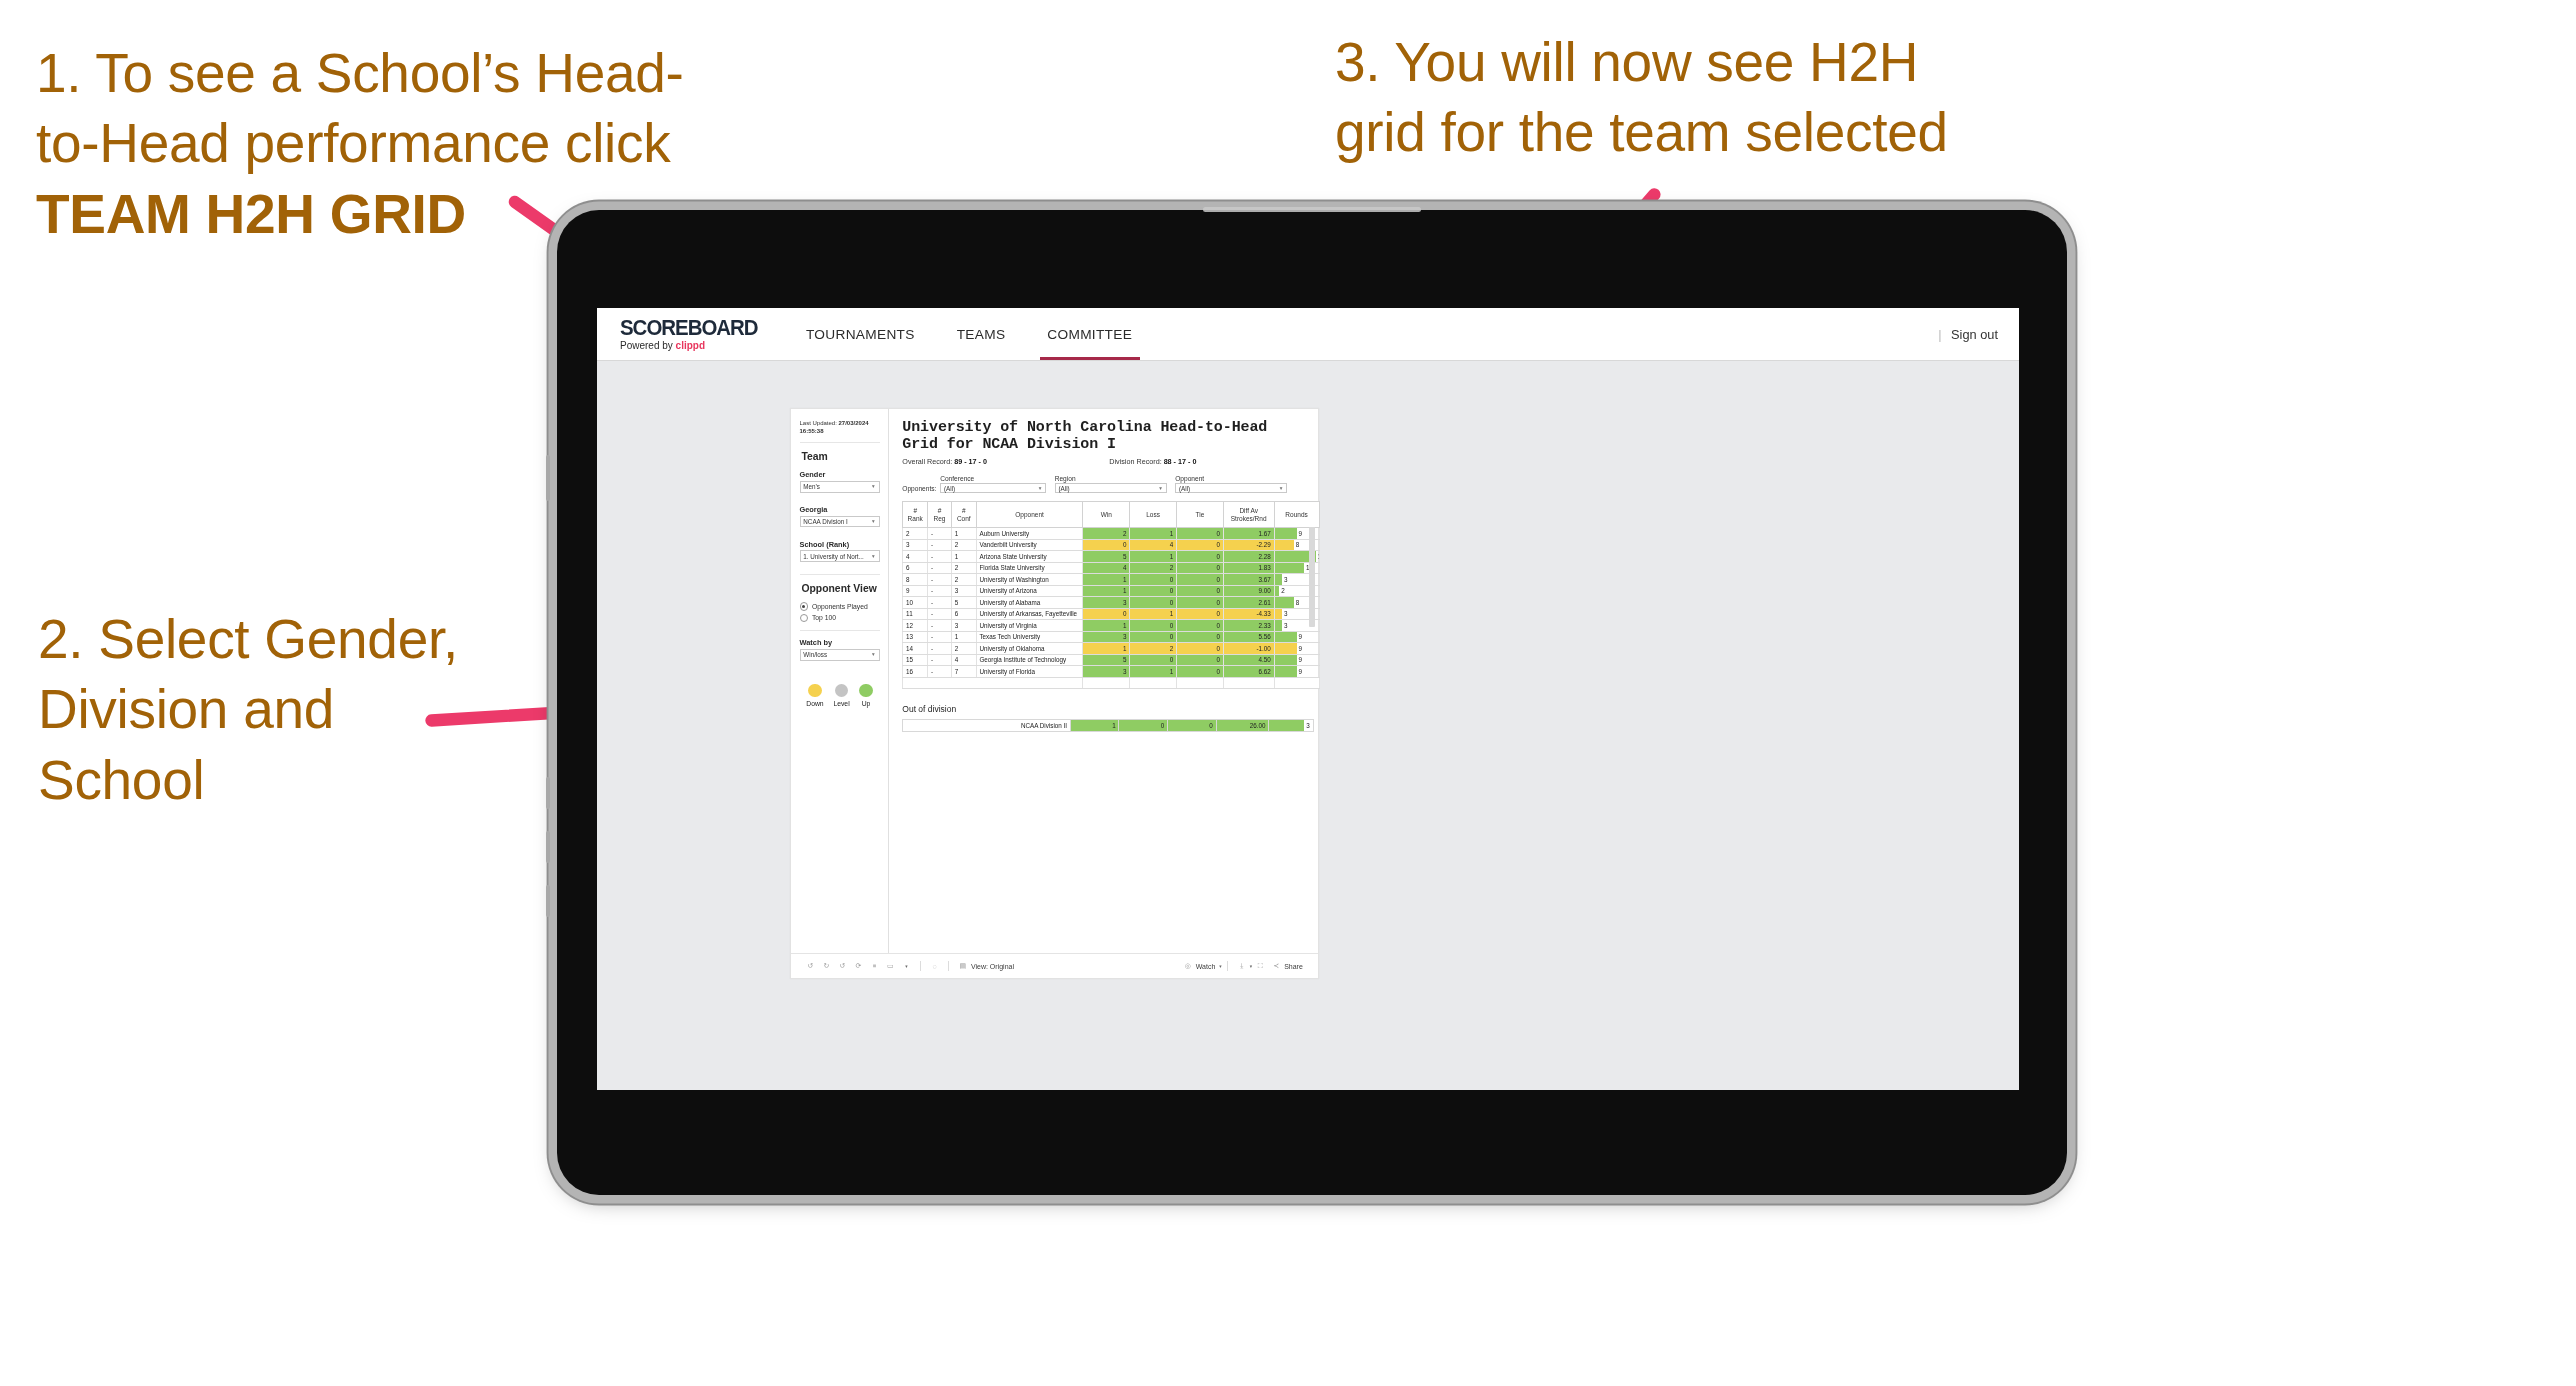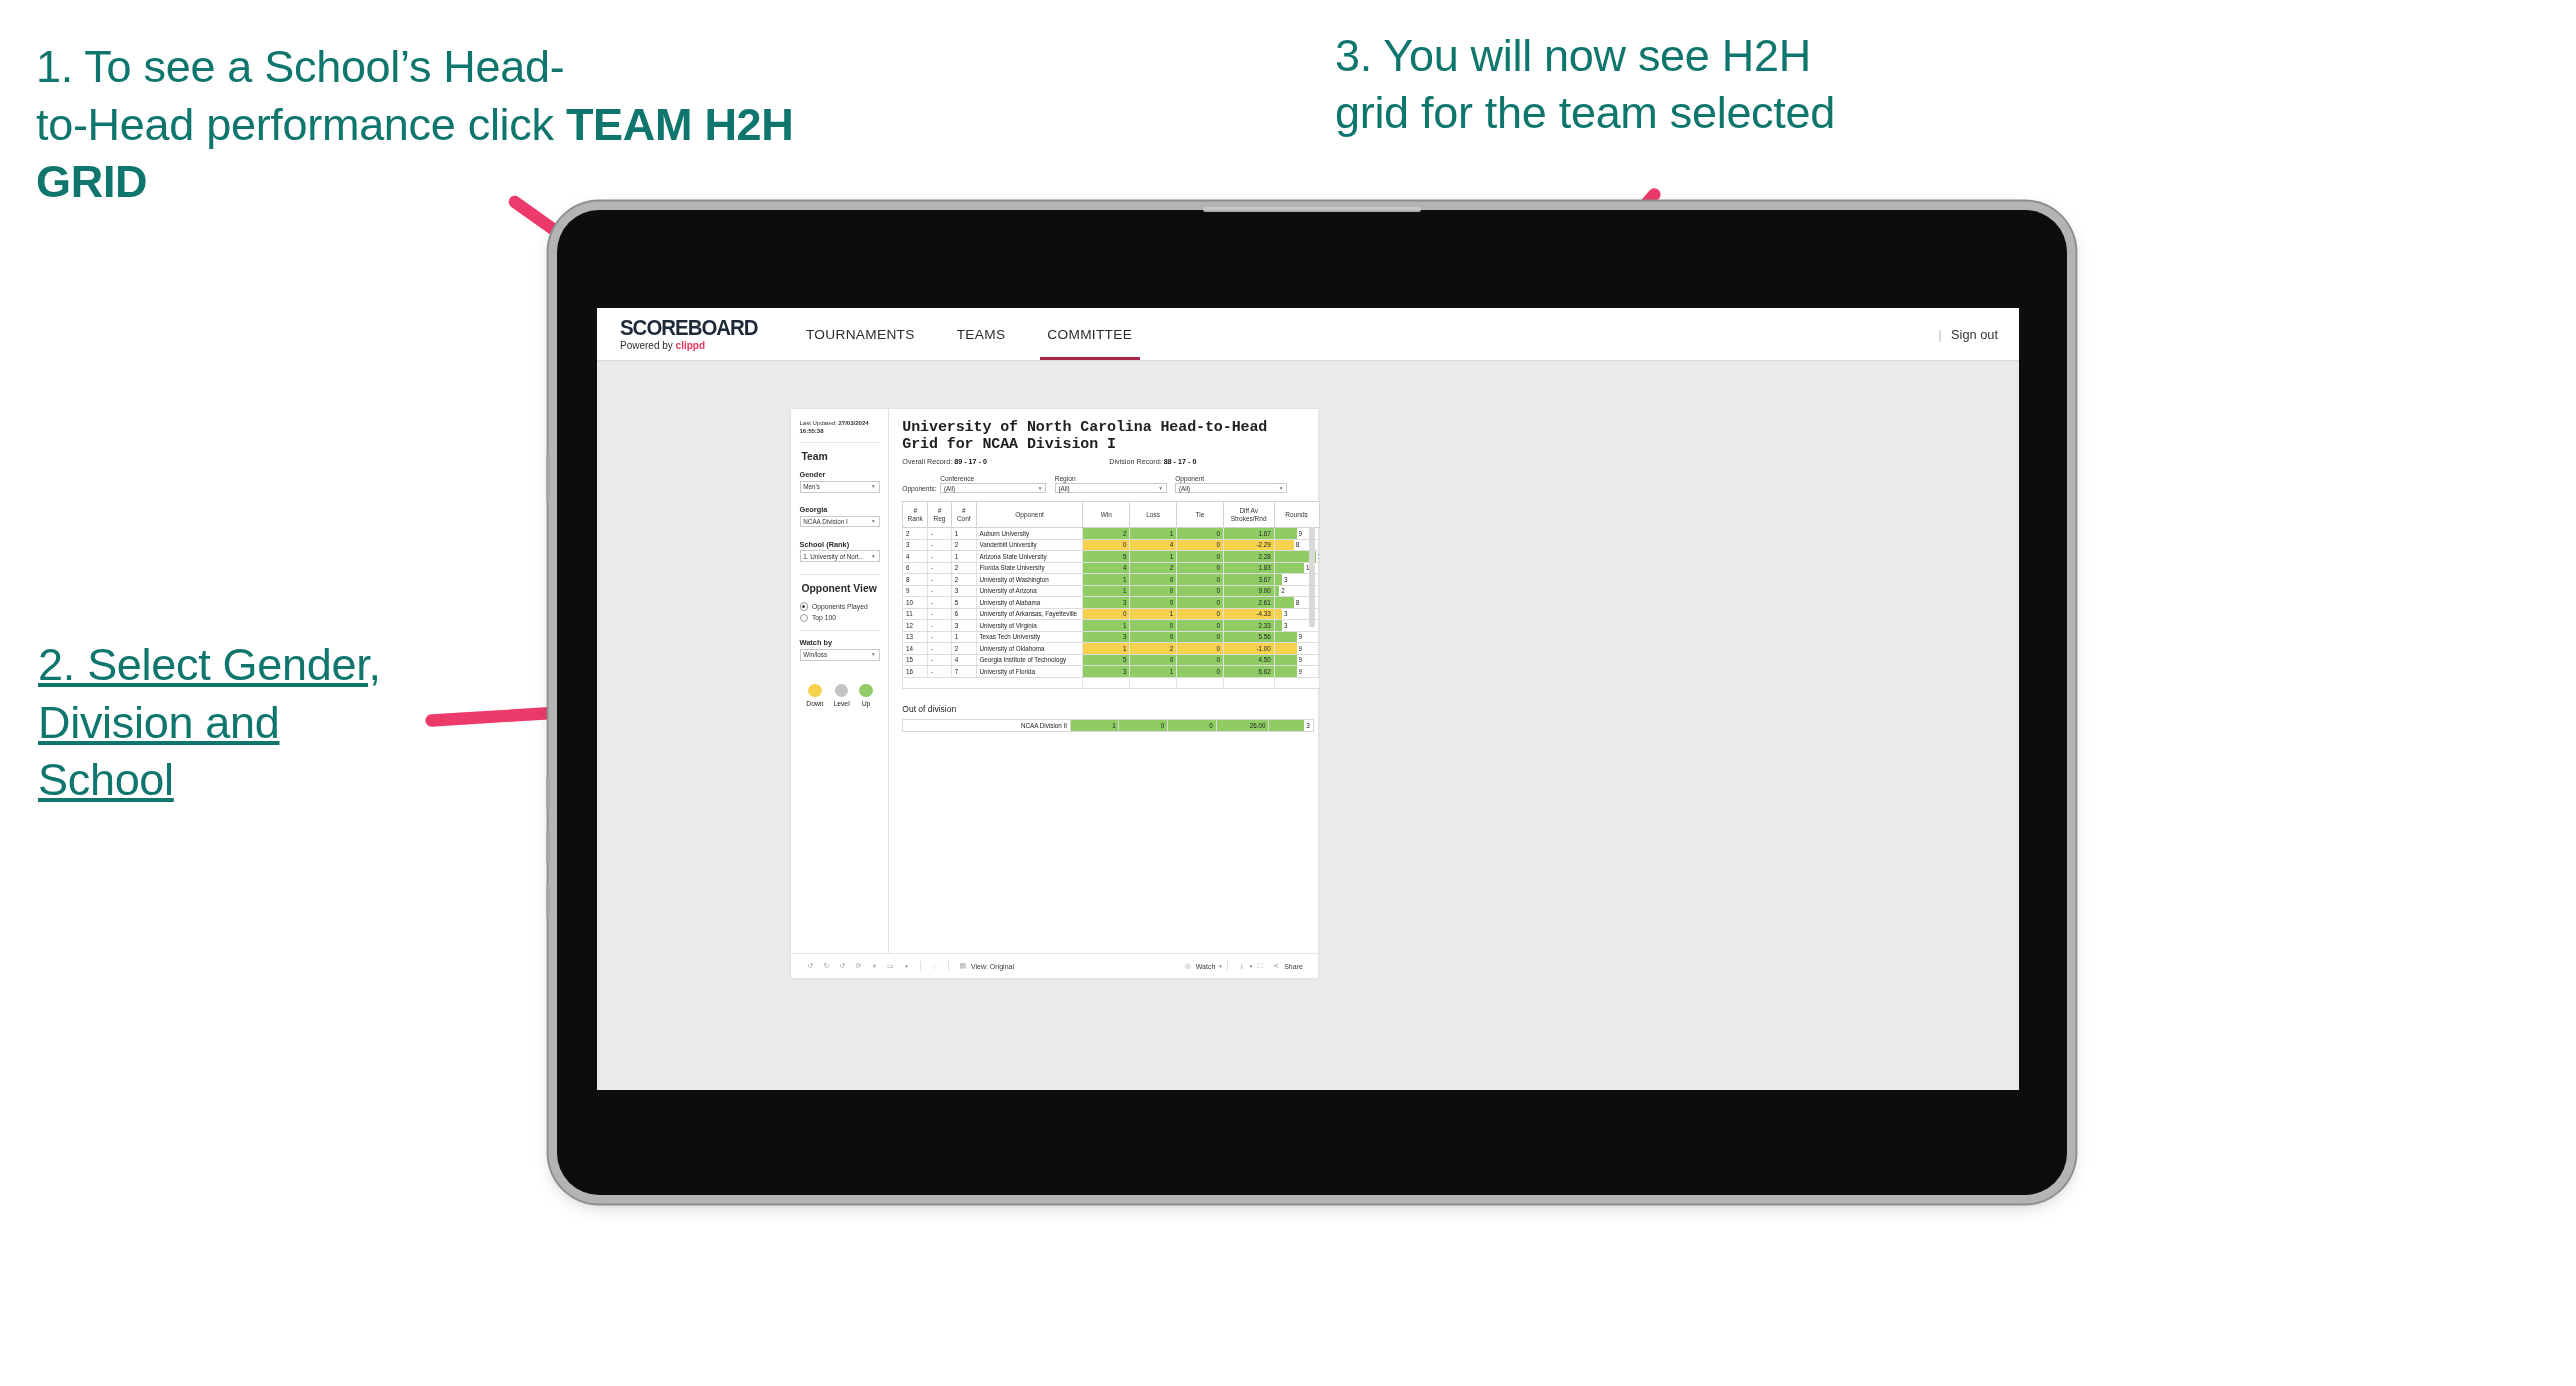--- a/index.html
+++ b/index.html
@@ -7,30 +7,30 @@
     width:2576px;height:1386px;
     background:#ffffff;
     font-family:"Liberation Sans", sans-serif;
     position:relative;
     overflow:hidden;
   }
 
   
   .anno{
     position:absolute;
-    color:#0f766e;
+    color:#a16207;
     font-family:"Liberation Sans", sans-serif;
-    font-size:45px;
+    font-size:55px;
     line-height:1.28;
     letter-spacing:-0.3px;
     white-space:pre-wrap;
   }
   .anno b{font-weight:bold;}
   #anno1{left:36px;top:38px;width:768px;}
-  #anno2{left:38px;top:636px;width:531px;text-decoration:underline;}
+  #anno2{left:38px;top:604px;width:531px;}
   #anno3{left:1335px;top:26.5px;width:749px;}
 
   .arrow-svg{position:absolute;left:0;top:0;width:2576px;height:1386px;pointer-events:none;}
 
   
   #tablet{
     position:absolute;
     left:557px;top:210px;
     width:1510px;height:985px;
     background:#0d0d0d;

